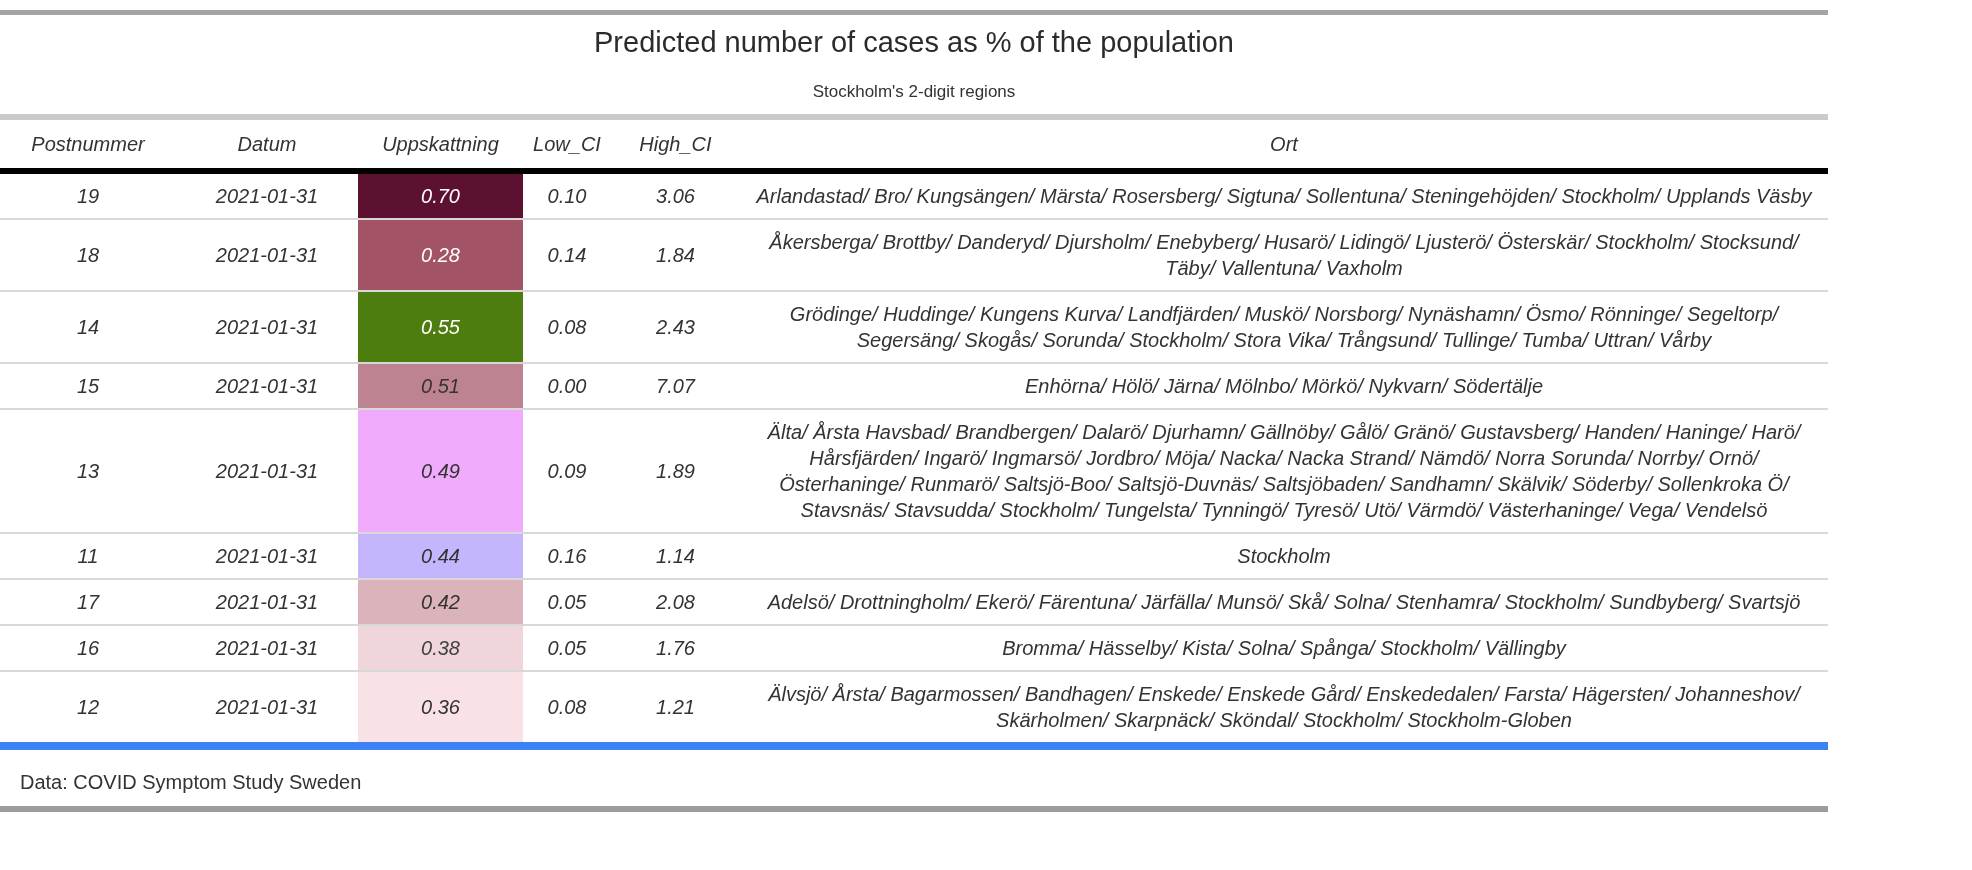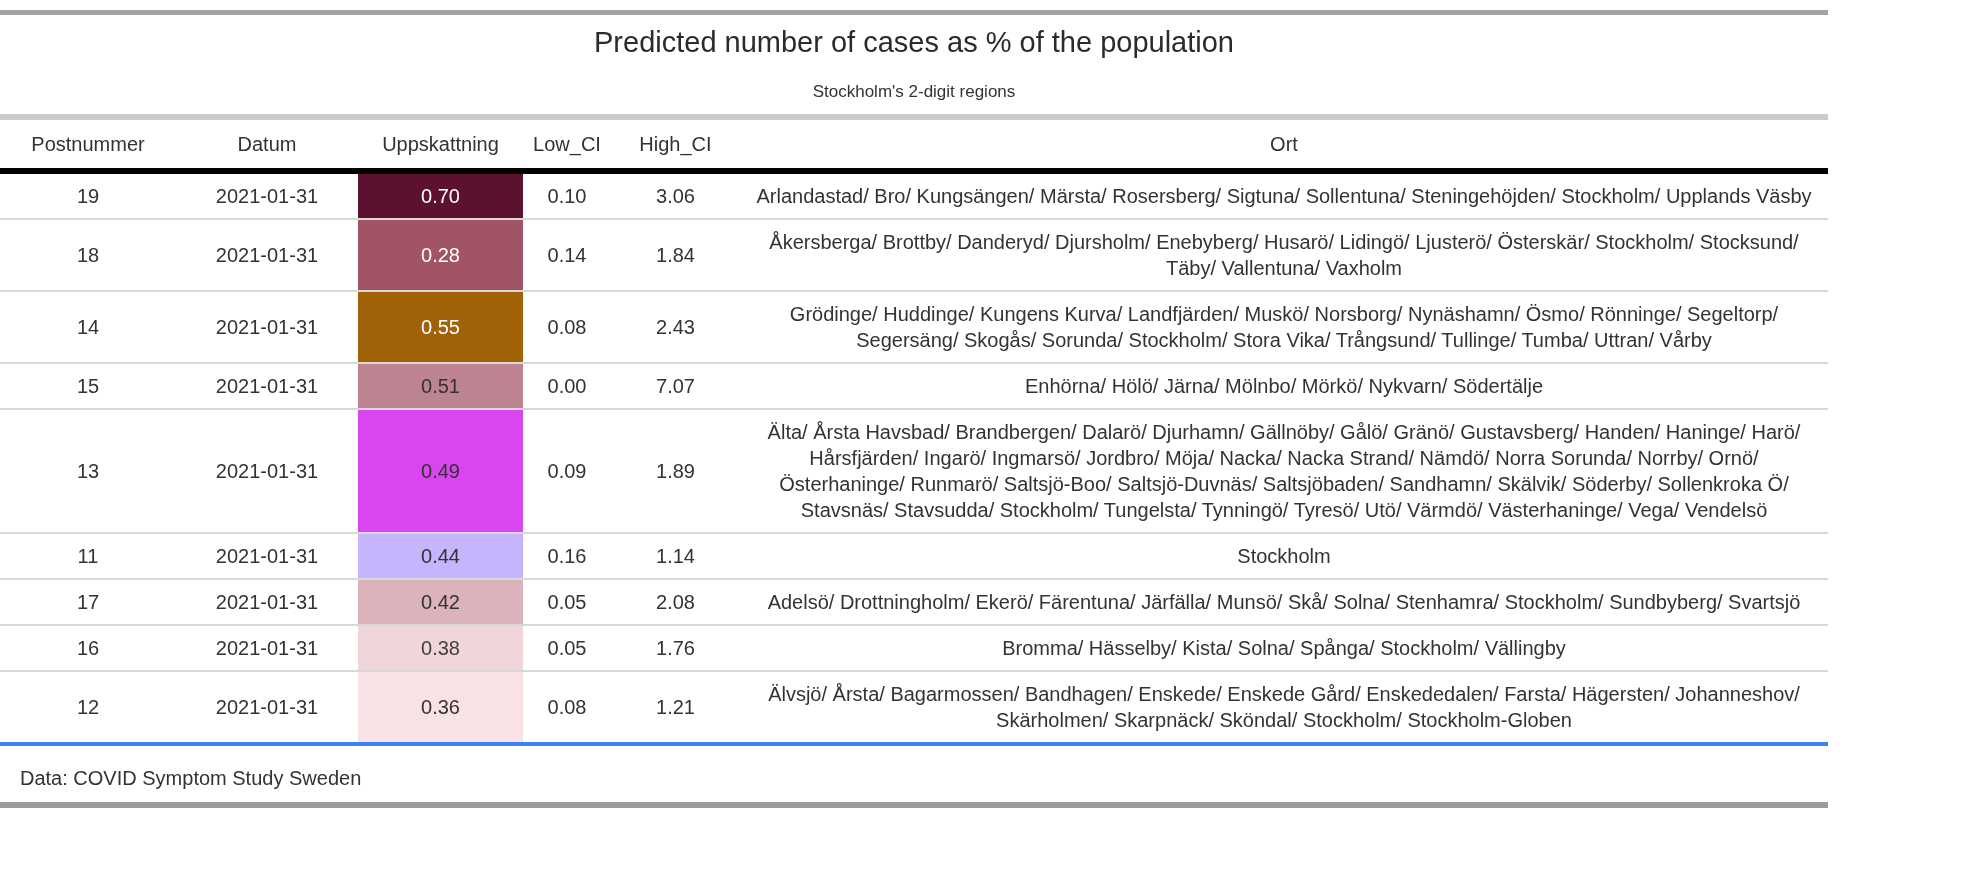--- a/index.html
+++ b/index.html
@@ -18,21 +18,22 @@
 
   .header-block { text-align: center; padding: 9px 0 11px 0; }
   .title { font-size: 29px; color: #2b2b2b; line-height: 36px; }
   .subtitle { font-size: 17px; color: #333333; margin-top: 21px; line-height: 22px; }
 
   table.data-table {
     width: 100%;
     border-collapse: collapse;
     table-layout: fixed;
     font-size: 20px;
-    border-bottom: 4px solid #3b82f6;
+    border-bottom: 8px solid #3b82f6;
+    font-style: italic;
   }
   col.c-post { width: 176px; }
   col.c-datum { width: 182px; }
   col.c-upp { width: 165px; }
   col.c-low { width: 88px; }
   col.c-high { width: 129px; }
   col.c-ort { width: auto; }
 
   thead th {
     font-weight: normal;
@@ -109,37 +110,37 @@
           <td class="col-postnummer">18</td>
           <td class="col-datum">2021-01-31</td>
           <td class="col-uppskattning" style="background: rgb(162, 83, 102); color: rgb(255, 255, 255);">0.28</td>
           <td class="col-lowci">0.14</td>
           <td class="col-highci">1.84</td>
           <td class="col-ort">Åkersberga/ Brottby/ Danderyd/ Djursholm/ Enebyberg/ Husarö/ Lidingö/ Ljusterö/ Österskär/ Stockholm/ Stocksund/ Täby/ Vallentuna/ Vaxholm</td>
         </tr>
         <tr>
           <td class="col-postnummer">14</td>
           <td class="col-datum">2021-01-31</td>
-          <td class="col-uppskattning" style="background: #a16207; color: rgb(255, 255, 255);">0.55</td>
+          <td class="col-uppskattning" style="background: #4d7c0f; color: rgb(255, 255, 255);">0.55</td>
           <td class="col-lowci">0.08</td>
           <td class="col-highci">2.43</td>
           <td class="col-ort">Grödinge/ Huddinge/ Kungens Kurva/ Landfjärden/ Muskö/ Norsborg/ Nynäshamn/ Ösmo/ Rönninge/ Segeltorp/ Segersäng/ Skogås/ Sorunda/ Stockholm/ Stora Vika/ Trångsund/ Tullinge/ Tumba/ Uttran/ Vårby</td>
         </tr>
         <tr>
           <td class="col-postnummer">15</td>
           <td class="col-datum">2021-01-31</td>
           <td class="col-uppskattning" style="background: rgb(189, 131, 144); color: rgb(51, 51, 51);">0.51</td>
           <td class="col-lowci">0.00</td>
           <td class="col-highci">7.07</td>
           <td class="col-ort">Enhörna/ Hölö/ Järna/ Mölnbo/ Mörkö/ Nykvarn/ Södertälje</td>
         </tr>
         <tr>
           <td class="col-postnummer">13</td>
           <td class="col-datum">2021-01-31</td>
-          <td class="col-uppskattning" style="background: #d946ef; color: rgb(51, 51, 51);">0.49</td>
+          <td class="col-uppskattning" style="background: #f0abfc; color: rgb(51, 51, 51);">0.49</td>
           <td class="col-lowci">0.09</td>
           <td class="col-highci">1.89</td>
           <td class="col-ort">Älta/ Årsta Havsbad/ Brandbergen/ Dalarö/ Djurhamn/ Gällnöby/ Gålö/ Gränö/ Gustavsberg/ Handen/ Haninge/ Harö/ Hårsfjärden/ Ingarö/ Ingmarsö/ Jordbro/ Möja/ Nacka/ Nacka Strand/ Nämdö/ Norra Sorunda/ Norrby/ Ornö/ Österhaninge/ Runmarö/ Saltsjö-Boo/ Saltsjö-Duvnäs/ Saltsjöbaden/ Sandhamn/ Skälvik/ Söderby/ Sollenkroka Ö/ Stavsnäs/ Stavsudda/ Stockholm/ Tungelsta/ Tynningö/ Tyresö/ Utö/ Värmdö/ Västerhaninge/ Vega/ Vendelsö</td>
         </tr>
         <tr>
           <td class="col-postnummer">11</td>
           <td class="col-datum">2021-01-31</td>
           <td class="col-uppskattning" style="background: #c4b5fd; color: rgb(51, 51, 51);">0.44</td>
           <td class="col-lowci">0.16</td>
           <td class="col-highci">1.14</td>

